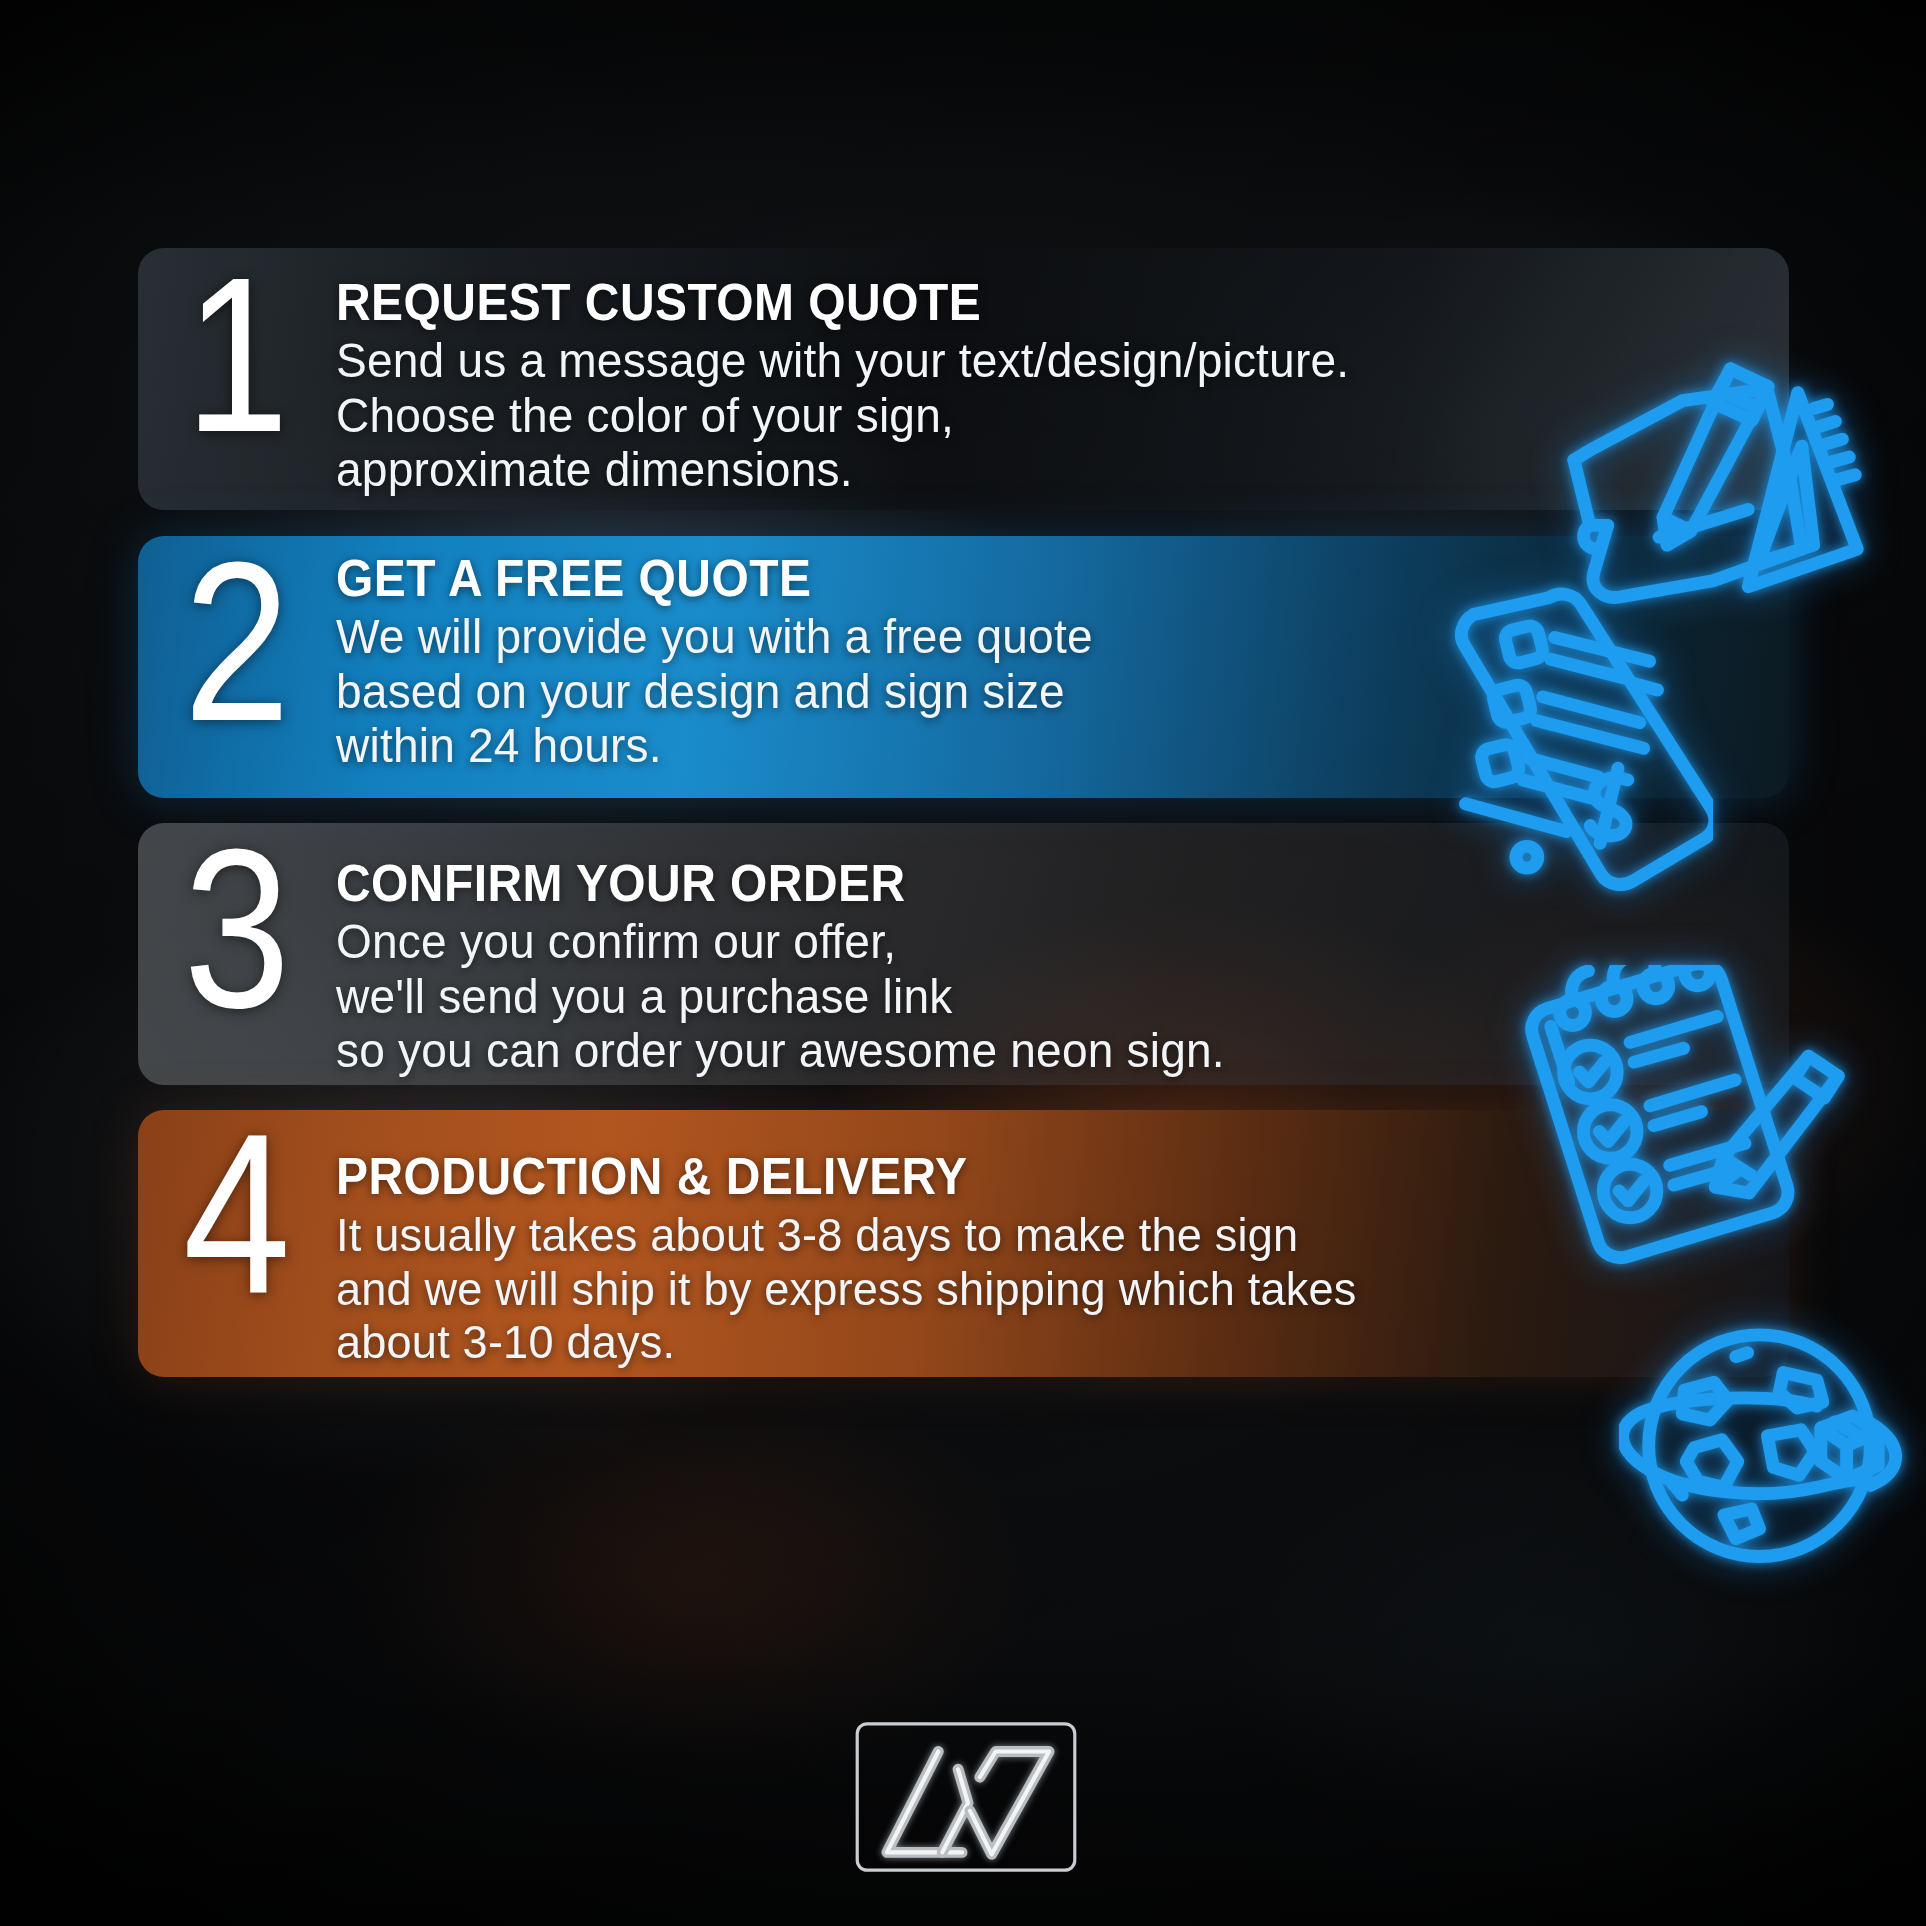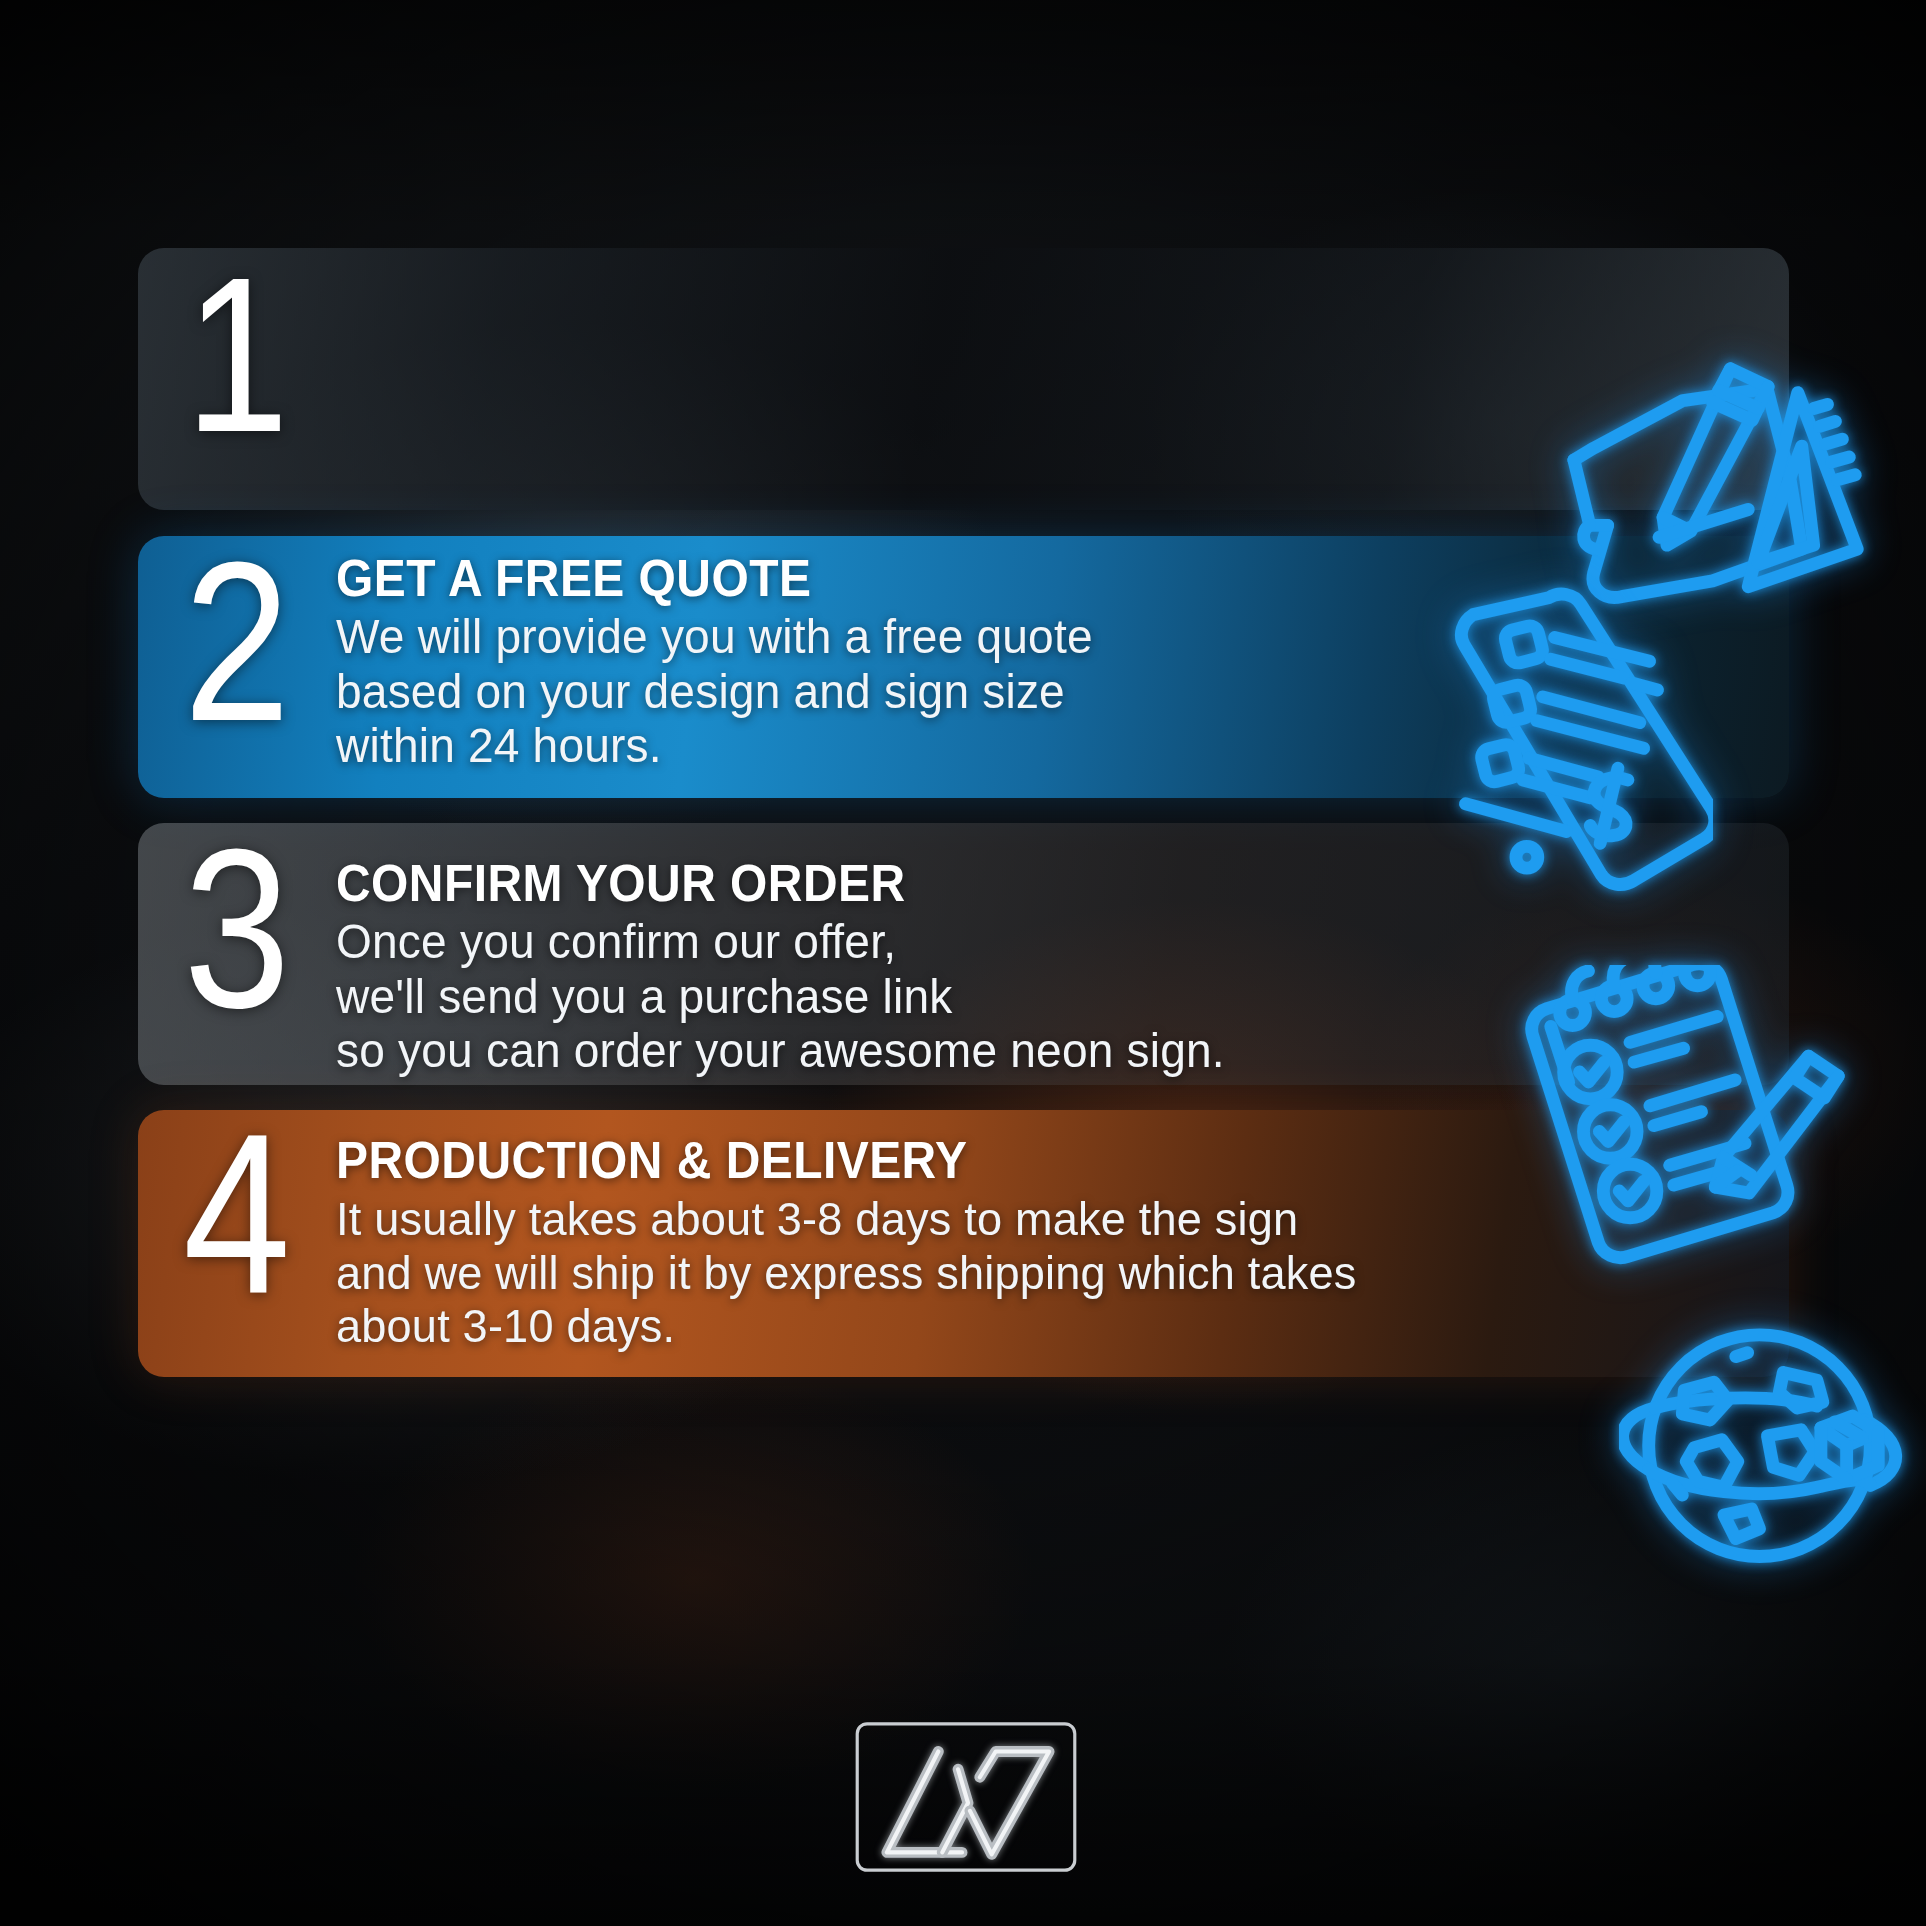--- a/index.html
+++ b/index.html
@@ -131,21 +131,21 @@
   }
   #step3 .num { font-size:226px; padding-top:2px; }
   #step3 .body { padding-top:34px; }
 
   #step4 { top:1110px; height:267px; }
   #step4 .step-inner {
     background:linear-gradient(97deg, #8a4018 0%, #a34f1d 14%, #b2561f 28%, #93471a 48%, #5c2d12 66%, #2b1a10 82%, #14151a 100%);
     box-shadow:0 0 50px rgba(150,70,25,.22);
   }
   #step4 .num { font-size:228px; padding-top:0px; }
-  #step4 .body { padding-top:24px; }
+  #step4 .body { padding-top:40px; }
   #step4 .s-body { font-size:47px; }
 
   
   .icon-wrap { position:absolute; z-index:5; pointer-events:none; }
   .neon path, .neon line, .neon circle, .neon rect, .neon polyline, .neon polygon {
     fill:none;
     stroke:#1e9cf0;
     stroke-width:13;
     stroke-linecap:round;
     stroke-linejoin:round;
@@ -173,20 +173,28 @@
 
 <div id="bg"></div>
 <div id="bgvig"></div>
 
 <div id="page">
 
 
   <div class="step" id="step1">
     <div class="step-inner"></div>
     <div class="num">1</div>
+    <div class="body">
+      <div class="s-head">REQUEST CUSTOM QUOTE</div>
+      <div class="s-body">
+        <div>Send us a message with your text/design/picture.</div>
+        <div>Choose the color of your sign,</div>
+        <div>approximate dimensions.</div>
+      </div>
+    </div>
   </div>
 
   <div class="step" id="step2">
     <div class="step-inner"></div>
     <div class="num">2</div>
     <div class="body">
       <div class="s-head">GET A FREE QUOTE</div>
       <div class="s-body">
         <div>We will provide you with a free quote</div>
         <div>based on your design and sign size</div>

